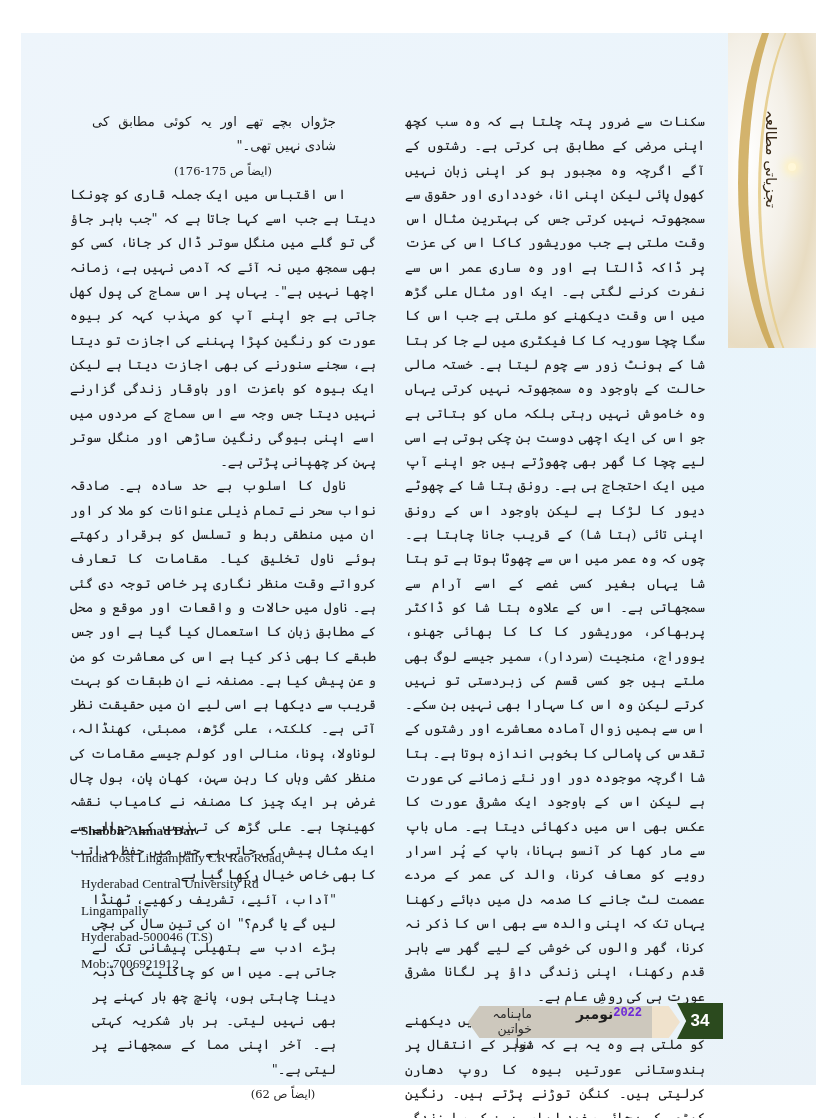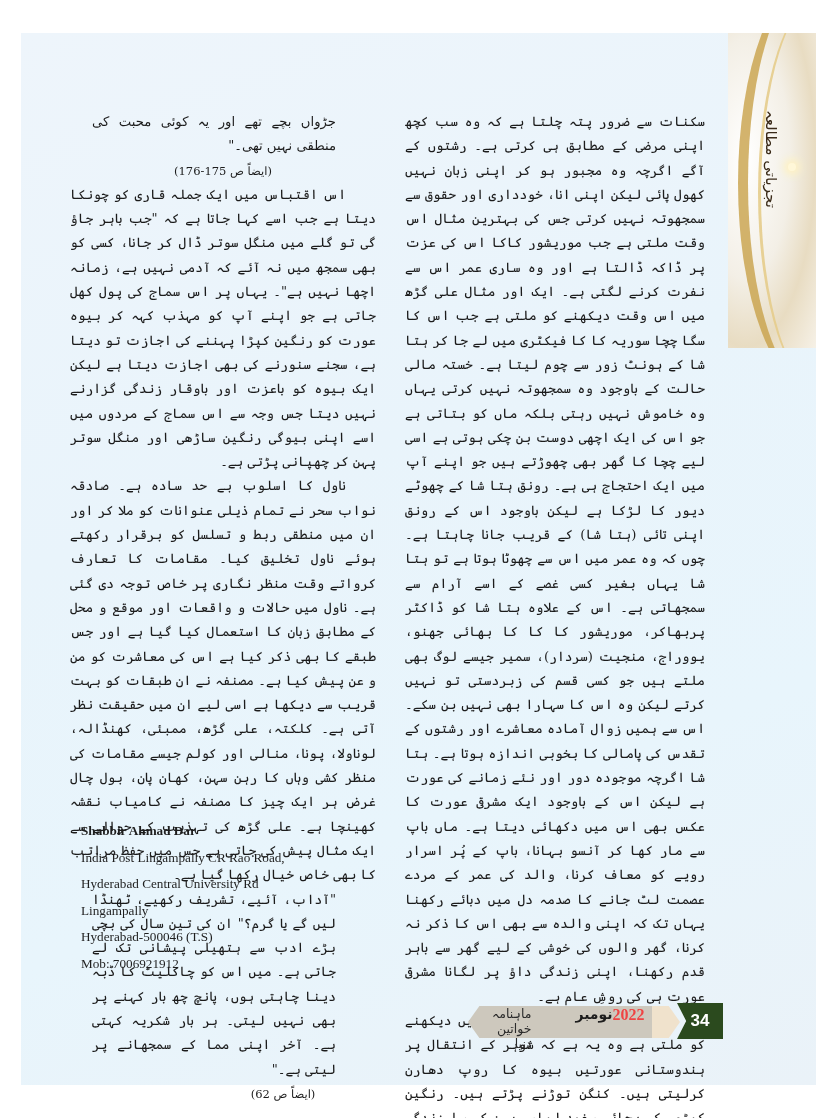--- a/index.html
+++ b/index.html
@@ -29,21 +29,21 @@
   .boxes { text-align:center; direction:ltr; margin:4px 0; letter-spacing:1px; font-size:14px; }
   .author { position:absolute; left:81px; top:818px; font-family:Liberation Serif, serif;
             font-size:13.2px; color:#1e1e1e; line-height:26.6px; }
   .author .name { font-weight:bold; }
   .footer { position:absolute; left:468px; top:1006px; height:32px; width:190px;
             background:#cdc8bd; clip-path:polygon(6% 0,100% 0,100% 100%,6% 100%,0 50%); }
   .footer-inner { position:absolute; left:470px; top:1006px; width:180px; height:32px; display:flex;
                   align-items:flex-start; justify-content:space-between; padding:0 8px 6px 22px; box-sizing:border-box; }
   .f-magazine { font-size:12.5px; color:#2b2b2b; direction:rtl; }
   .f-month { font-size:14px; color:#1d1d1d; direction:rtl; font-weight:bold;margin-left:44px; }
-  .f-year { font-family:Liberation Serif, serif; font-weight:bold; font-size:16px; color:#ef4444; }
+  .f-year { font-family:Liberation Mono, monospace; font-weight:bold; font-size:12px; color:#6d28d9; }
   .tag-light { position:absolute; left:652px; top:1006px; width:28px; height:32px; background:#f0e2cc;
                clip-path:polygon(0 0,60% 0,100% 50%,60% 100%,0 100%); }
   .page-num { position:absolute; left:677px; top:1003px; width:46px; height:36px; background:#2b4a1e;
               color:#fff; font-family:"Liberation Sans", sans-serif; font-weight:bold; font-size:17px;
               display:flex; align-items:center; justify-content:center; clip-path:polygon(0 0,100% 0,100% 100%,0 100%,20% 50%);text-align:right; }
 </style>
 </head>
 <body>
 
 <div class="page">
@@ -56,21 +56,21 @@
 
 <div class="section-label">تجزیاتی مطالعہ</div>
 
 <div class="col right">
   <p>سکنات سے ضرور پتہ چلتا ہے کہ وہ سب کچھ اپنی مرضی کے مطابق ہی کرتی ہے۔ رشتوں کے آگے اگرچہ وہ مجبور ہو کر اپنی زبان نہیں کھول پائی لیکن اپنی انا، خودداری اور حقوق سے سمجھوتہ نہیں کرتی جس کی بہترین مثال اس وقت ملتی ہے جب موریشور کاکا اس کی عزت پر ڈاکہ ڈالتا ہے اور وہ ساری عمر اس سے نفرت کرنے لگتی ہے۔ ایک اور مثال علی گڑھ میں اس وقت دیکھنے کو ملتی ہے جب اس کا سگا چچا سوریہ کا کا فیکٹری میں لے جا کر ہتا شا کے ہونٹ زور سے چوم لیتا ہے۔ خستہ مالی حالت کے باوجود وہ سمجھوتہ نہیں کرتی یہاں وہ خاموش نہیں رہتی بلکہ ماں کو بتاتی ہے جو اس کی ایک اچھی دوست بن چکی ہوتی ہے اسی لیے چچا کا گھر بھی چھوڑتے ہیں جو اپنے آپ میں ایک احتجاج ہی ہے۔ رونق ہتا شا کے چھوٹے دیور کا لڑکا ہے لیکن باوجود اس کے رونق اپنی تائی (ہتا شا) کے قریب جانا چاہتا ہے۔ چوں کہ وہ عمر میں اس سے چھوٹا ہوتا ہے تو ہتا شا یہاں بغیر کسی غصے کے اسے آرام سے سمجھاتی ہے۔ اس کے علاوہ ہتا شا کو ڈاکٹر پربھاکر، موریشور کا کا کا بھائی جھنو، یووراج، منجیت (سردار)، سمیر جیسے لوگ بھی ملتے ہیں جو کسی قسم کی زبردستی تو نہیں کرتے لیکن وہ اس کا سہارا بھی نہیں بن سکے۔ اس سے ہمیں زوال آمادہ معاشرے اور رشتوں کے تقدس کی پامالی کا بخوبی اندازہ ہوتا ہے۔ ہتا شا اگرچہ موجودہ دور اور نئے زمانے کی عورت ہے لیکن اس کے باوجود ایک مشرقی عورت کا عکس بھی اس میں دکھائی دیتا ہے۔ ماں باپ سے مار کھا کر آنسو بہانا، باپ کے پُر اسرار رویے کو معاف کرنا، والد کی عمر کے مردے عصمت لٹ جانے کا صدمہ دل میں دبائے رکھنا یہاں تک کہ اپنی والدہ سے بھی اس کا ذکر نہ کرنا، گھر والوں کی خوشی کے لیے گھر سے باہر قدم رکھنا، اپنی زندگی داؤ پر لگانا مشرقی عورت ہی کی روشِ عام ہے۔</p>
   <p class="indent">ایک انوکھی بات جو اس ناول میں دیکھنے کو ملتی ہے وہ یہ ہے کہ شوہر کے انتقال پر ہندوستانی عورتیں بیوہ کا روپ دھارن کرلیتی ہیں۔ کنگن توڑنے پڑتے ہیں۔ رنگین کپڑوں کے بجائے سفید لباس پہن کر سارزندگی بسر کرنی پڑتی ہے۔ کئی جگہوں پر عورت کو اپنے بال تیاگ کر کے منڈن کروانا پڑتا ہے۔ لیکن گوتم کے انتقال پر ایسا کچھ بھی نہیں ہوتا نہ ہی دوسری شادی کو معیوب سمجھا جاتا ہے۔</p>
 
 </div>
 
 <div class="col left">
-  <p class="quote center">جڑواں بچے تھے اور یہ کوئی محبت کی منطقی نہیں تھی۔"</p>
+  <p class="quote center">جڑواں بچے تھے اور یہ کوئی مطابق کی شادی نہیں تھی۔"</p>
   <p class="cite">(ایضاً ص 175-176)</p>
   <p class="indent">اس اقتباس میں ایک جملہ قاری کو چونکا دیتا ہے جب اسے کہا جاتا ہے کہ "جب باہر جاؤ گی تو گلے میں منگل سوتر ڈال کر جانا، کسی کو بھی سمجھ میں نہ آئے کہ آدمی نہیں ہے، زمانہ اچھا نہیں ہے"۔ یہاں پر اس سماج کی پول کھل جاتی ہے جو اپنے آپ کو مہذب کہہ کر بیوہ عورت کو رنگین کپڑا پہننے کی اجازت تو دیتا ہے، سجنے سنورنے کی بھی اجازت دیتا ہے لیکن ایک بیوہ کو باعزت اور باوقار زندگی گزارنے نہیں دیتا جس وجہ سے اس سماج کے مردوں میں اسے اپنی بیوگی رنگین ساڑھی اور منگل سوتر پہن کر چھپانی پڑتی ہے۔</p>
   <p class="indent">ناول کا اسلوب بے حد سادہ ہے۔ صادقہ نواب سحر نے تمام ذیلی عنوانات کو ملا کر اور ان میں منطقی ربط و تسلسل کو برقرار رکھتے ہوئے ناول تخلیق کیا۔ مقامات کا تعارف کرواتے وقت منظر نگاری پر خاص توجہ دی گئی ہے۔ ناول میں حالات و واقعات اور موقع و محل کے مطابق زبان کا استعمال کیا گیا ہے اور جس طبقے کا بھی ذکر کیا ہے اس کی معاشرت کو من و عن پیش کیا ہے۔ مصنفہ نے ان طبقات کو بہت قریب سے دیکھا ہے اسی لیے ان میں حقیقت نظر آتی ہے۔ کلکتہ، علی گڑھ، ممبئی، کھنڈالہ، لوناولا، پونا، منالی اور کولم جیسے مقامات کی منظر کشی وہاں کا رہن سہن، کھان پان، بول چال غرض ہر ایک چیز کا مصنفہ نے کامیاب نقشہ کھینچا ہے۔ علی گڑھ کی تہذیب کے حوالے سے ایک مثال پیش کی جاتی ہے جس میں حفظ مراتب کا بھی خاص خیال رکھا گیا ہے۔</p>
   <p class="quote">"آداب، آئیے، تشریف رکھیے، ٹھنڈا لیں گے یا گرم؟" ان کی تین سال کی بچی بڑے ادب سے ہتھیلی پیشانی تک لے جاتی ہے۔ میں اس کو چاکلیٹ کا ڈبہ دینا چاہتی ہوں، پانچ چھ بار کہنے پر بھی نہیں لیتی۔ ہر بار شکریہ کہتی ہے۔ آخر اپنی مما کے سمجھانے پر لیتی ہے۔"</p>
   <p class="cite" style="padding-left:120px">(ایضاً ص 62)</p>
   <div class="boxes">□□□□</div>
 </div>
 
 <div class="author">
   <div class="name">Shabbir Ahmad Dar</div>

